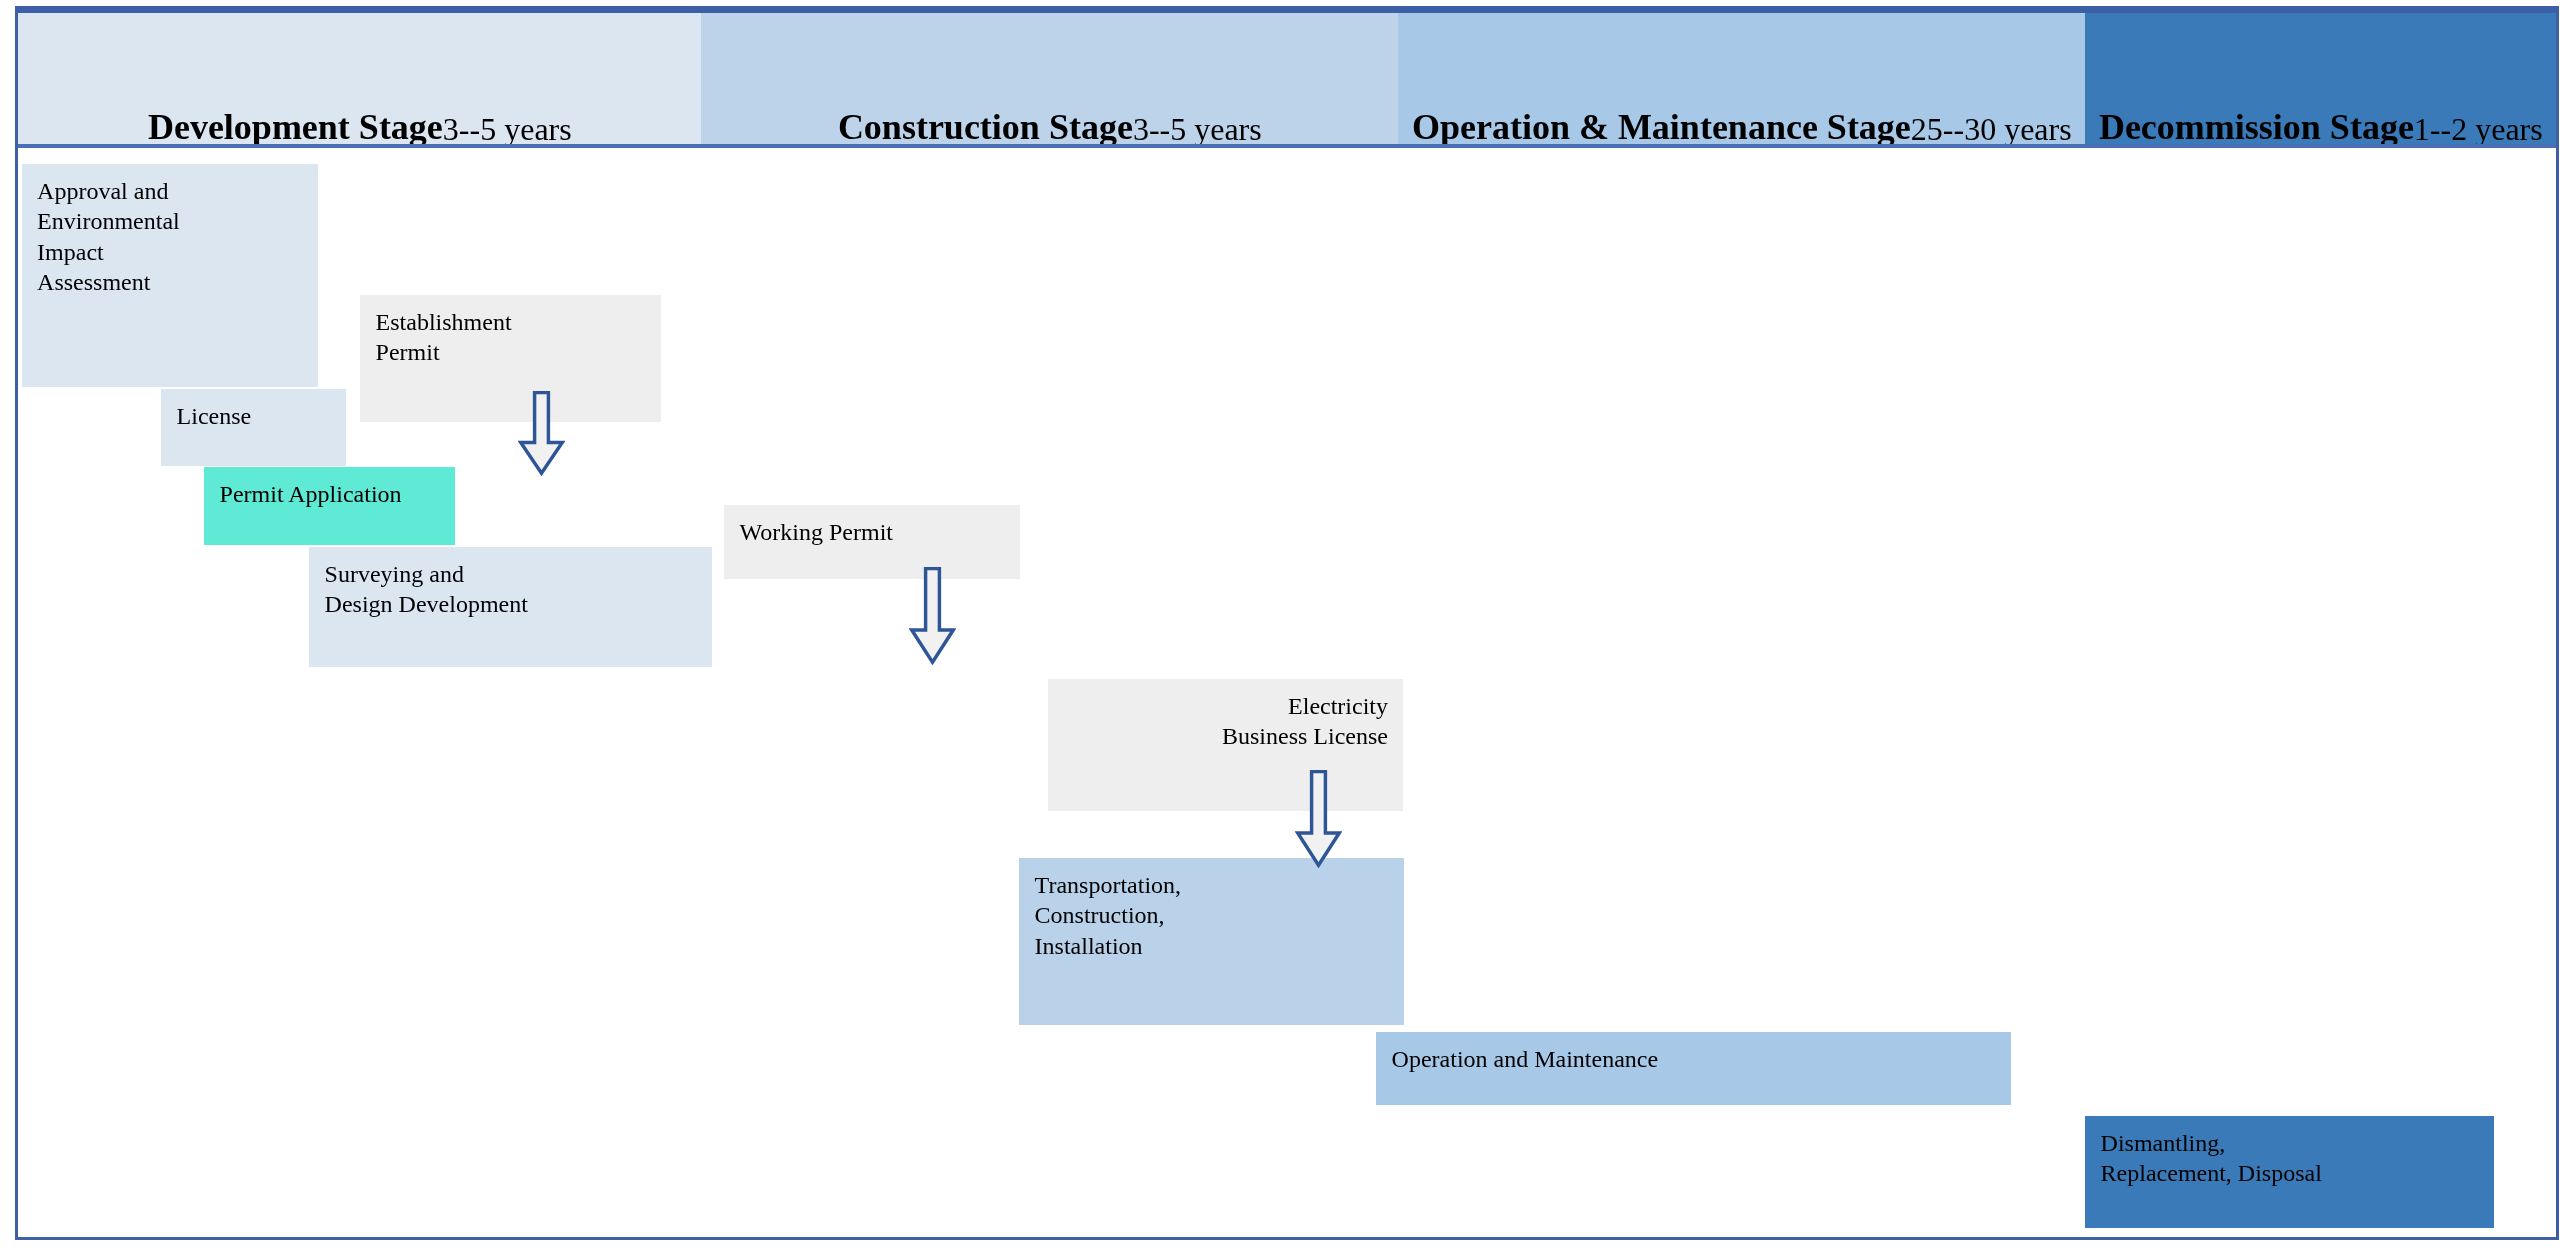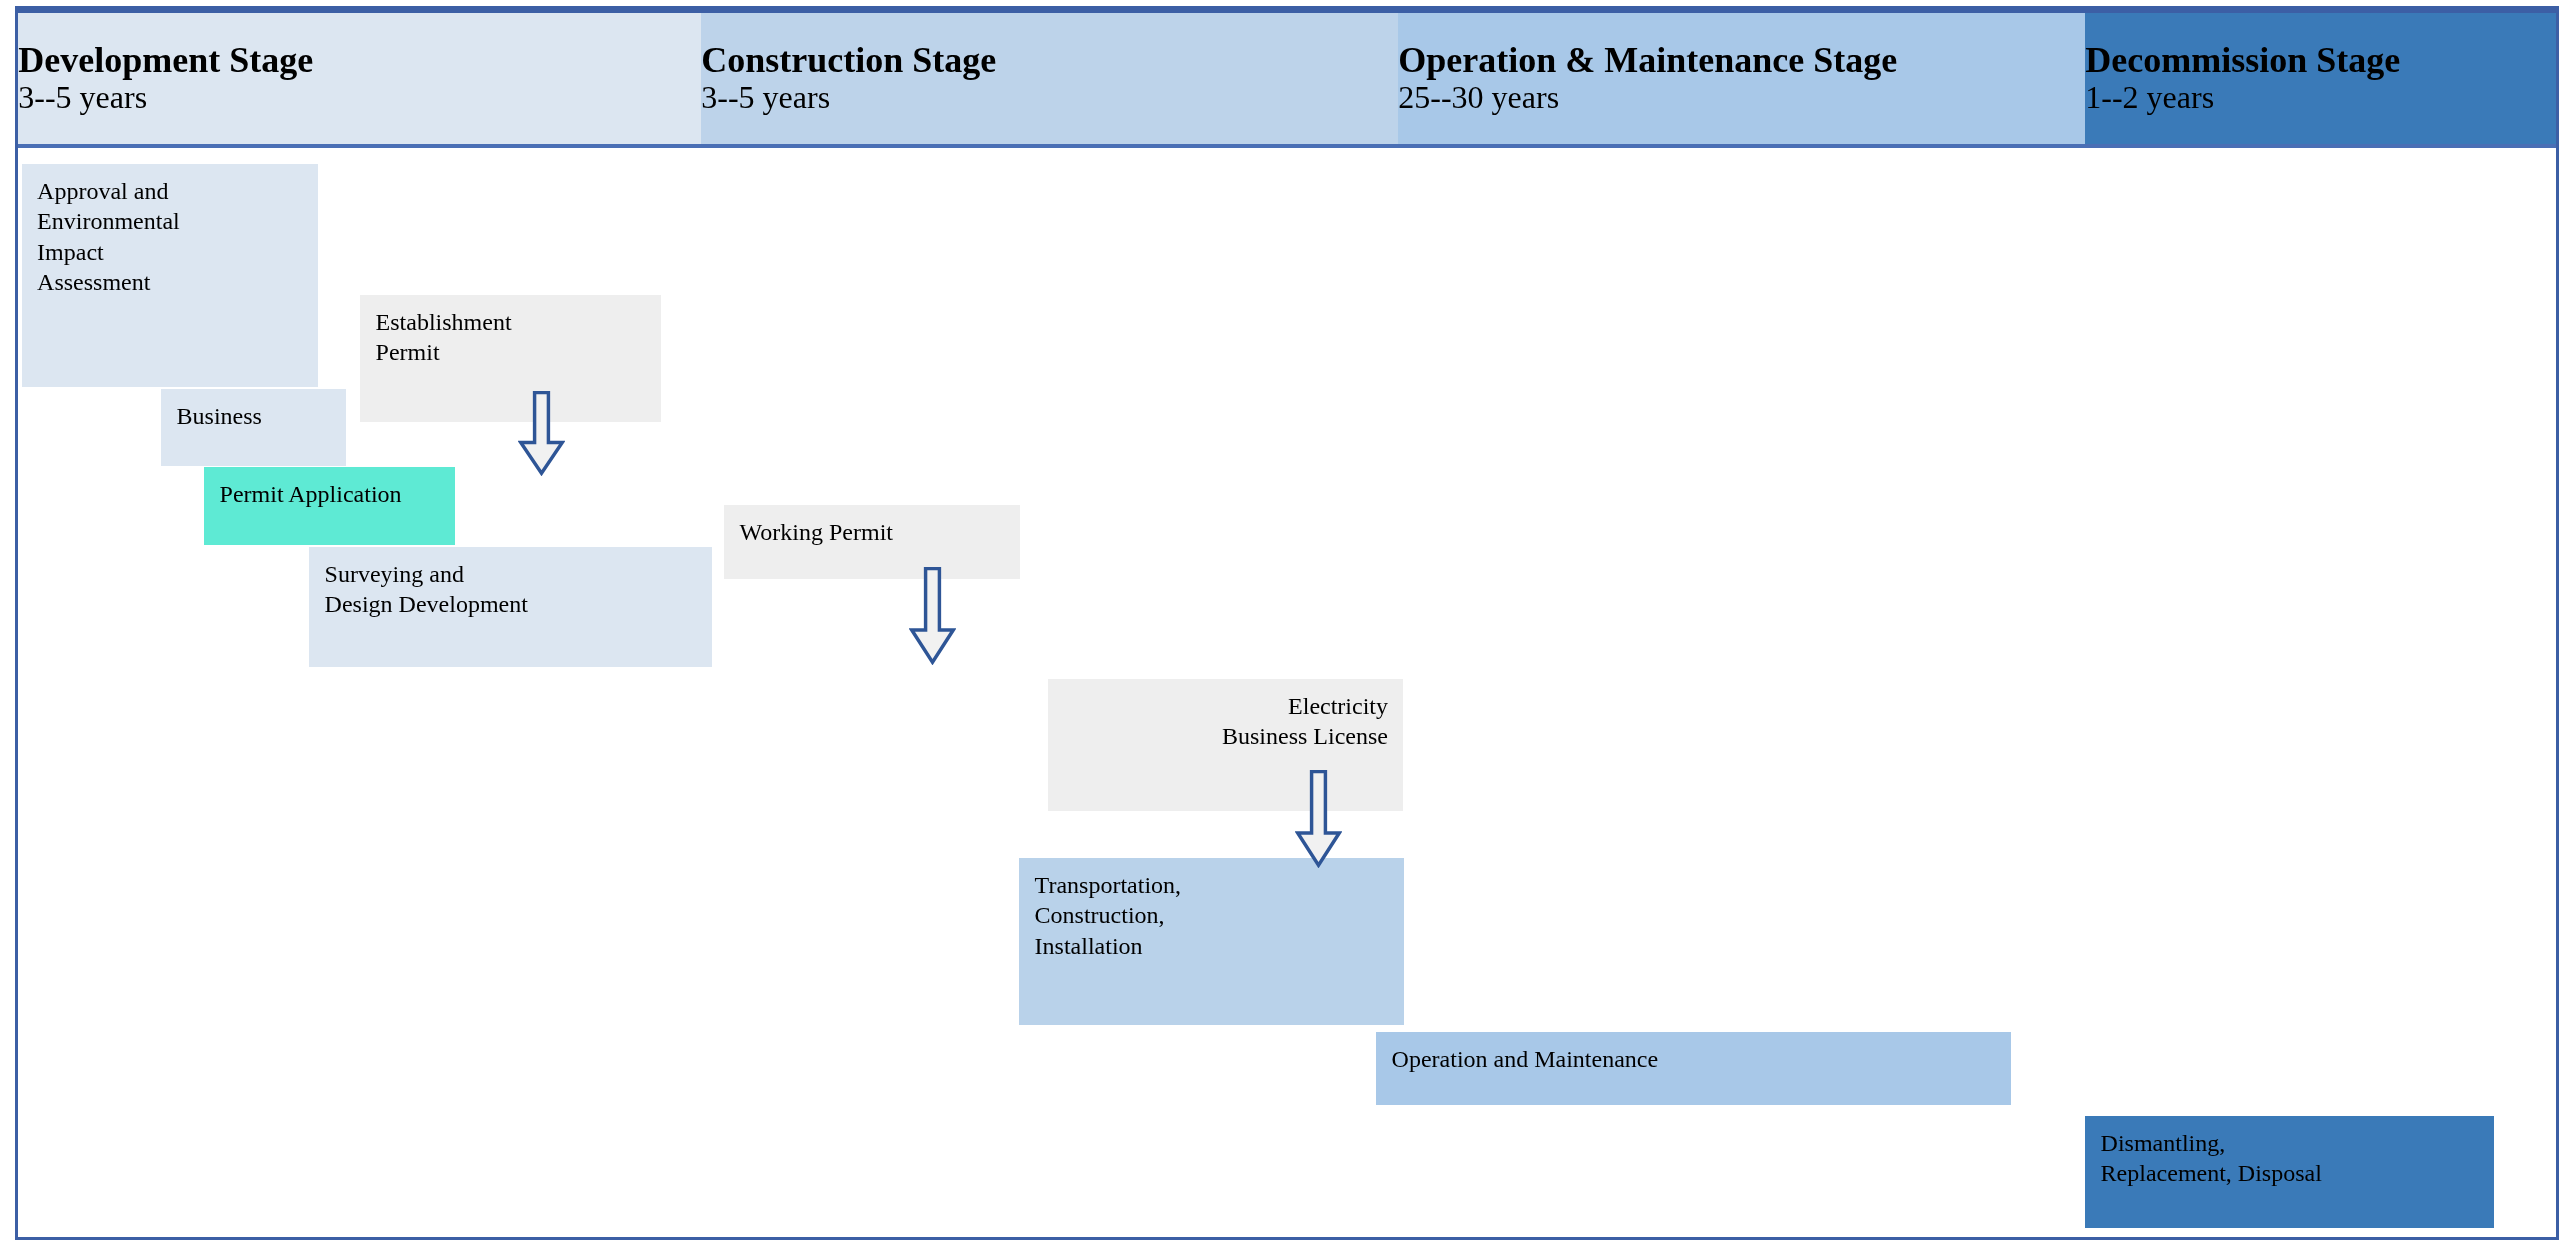--- a/index.html
+++ b/index.html
@@ -17,22 +17,21 @@
   
   #header{
     position:absolute;
     left:0; top:0;
     width:100%;
     height:139px;
     display:flex;
   }
   .hdr{
     display:flex;
-    flex-direction:column;
-    align-items:flex-start;
+    align-items:flex-end;
     justify-content:center;
     box-sizing:border-box;
     color:#000;
     line-height:1.12;
   }
   .hdr .t{
     font-weight:bold;
     font-size:36px;
     white-space:nowrap;
   }
@@ -92,21 +91,21 @@
 
     <div class="hdr-border-top"></div>
     <div class="hdr-border-bottom"></div>
   </div>
 
   <div class="box" style="left:3.5px;  top:155px;  width:296px; height:223px; background:#dce6f1;">Approval and
 Environmental
 Impact
 Assessment</div>
 
-  <div class="box" style="left:143px; top:380px;  width:185px; height:77px; background:#dce6f1;">Business</div>
+  <div class="box" style="left:143px; top:380px;  width:185px; height:77px; background:#dce6f1;">License</div>
 
   <div class="box" style="left:186px; top:458px;  width:251px; height:78px; background:#5eead4;">Permit Application</div>
 
   <div class="box" style="left:291px; top:538px;  width:403px; height:120px; background:#dce6f1;">Surveying and
 Design Development</div>
 
 
   <div class="box" style="left:1001px;top:849px; width:385px; height:167px; background:#b9d2ea;">Transportation,
 Construction,
 Installation</div>

